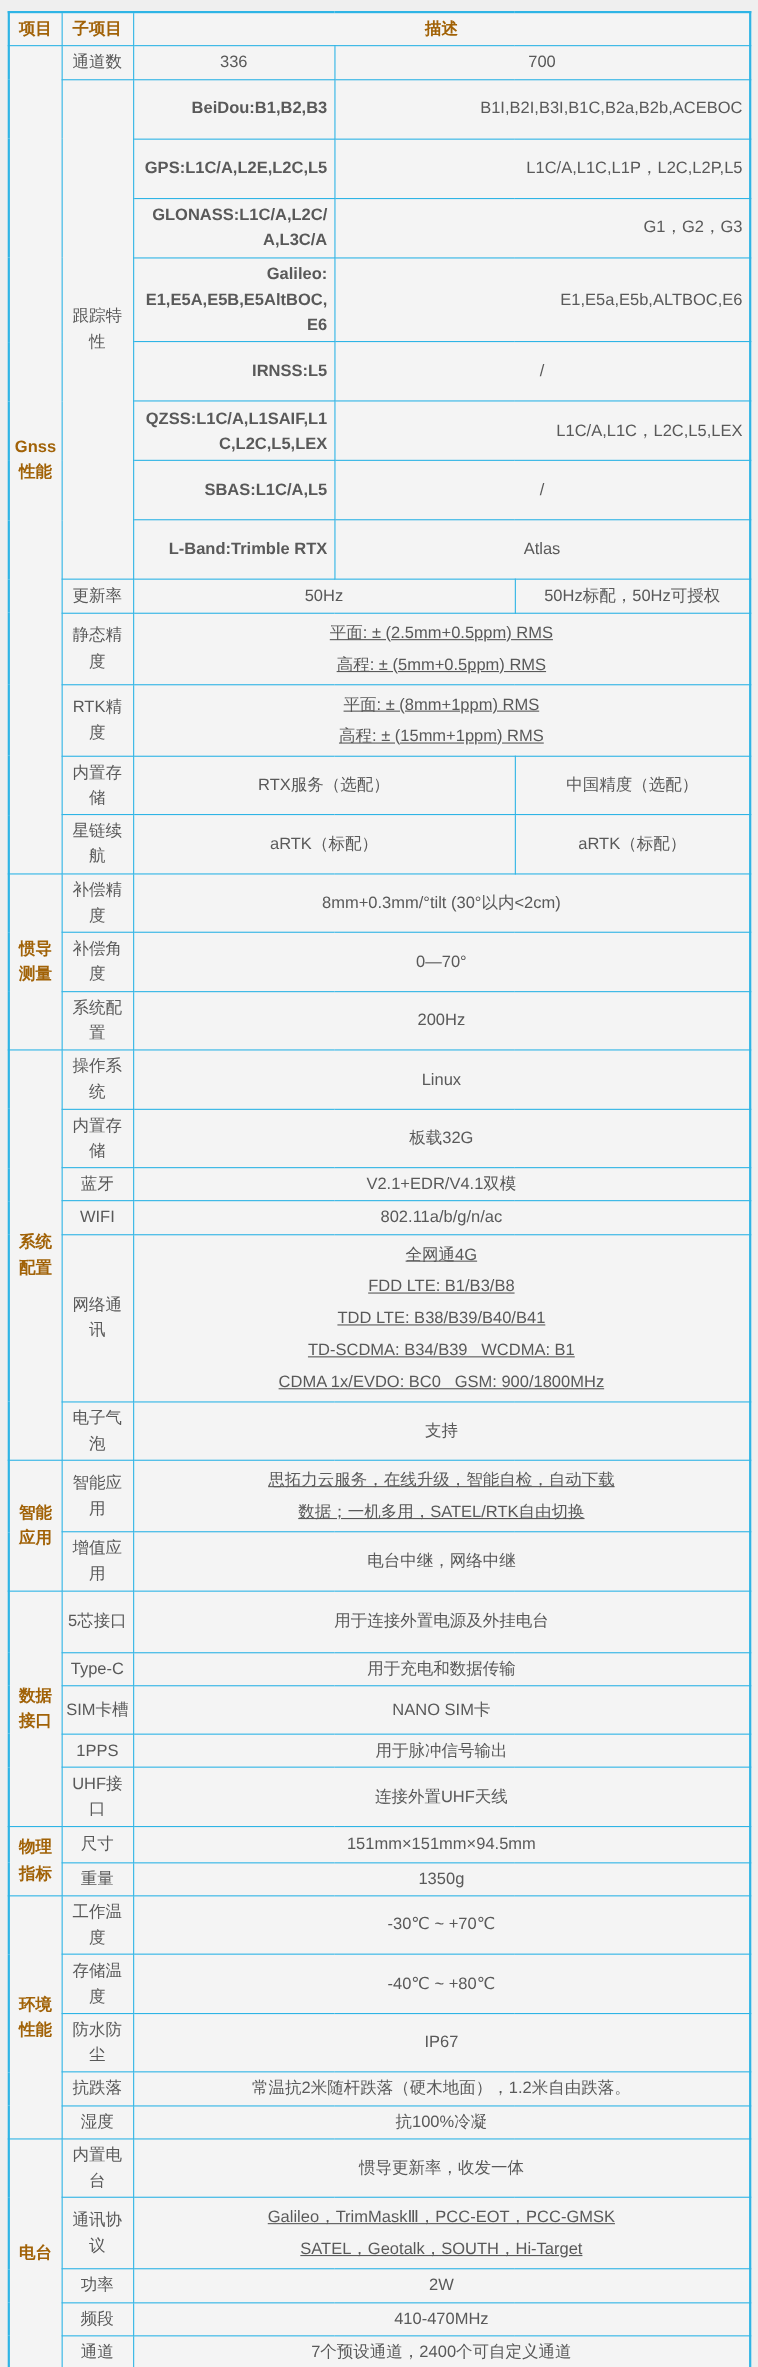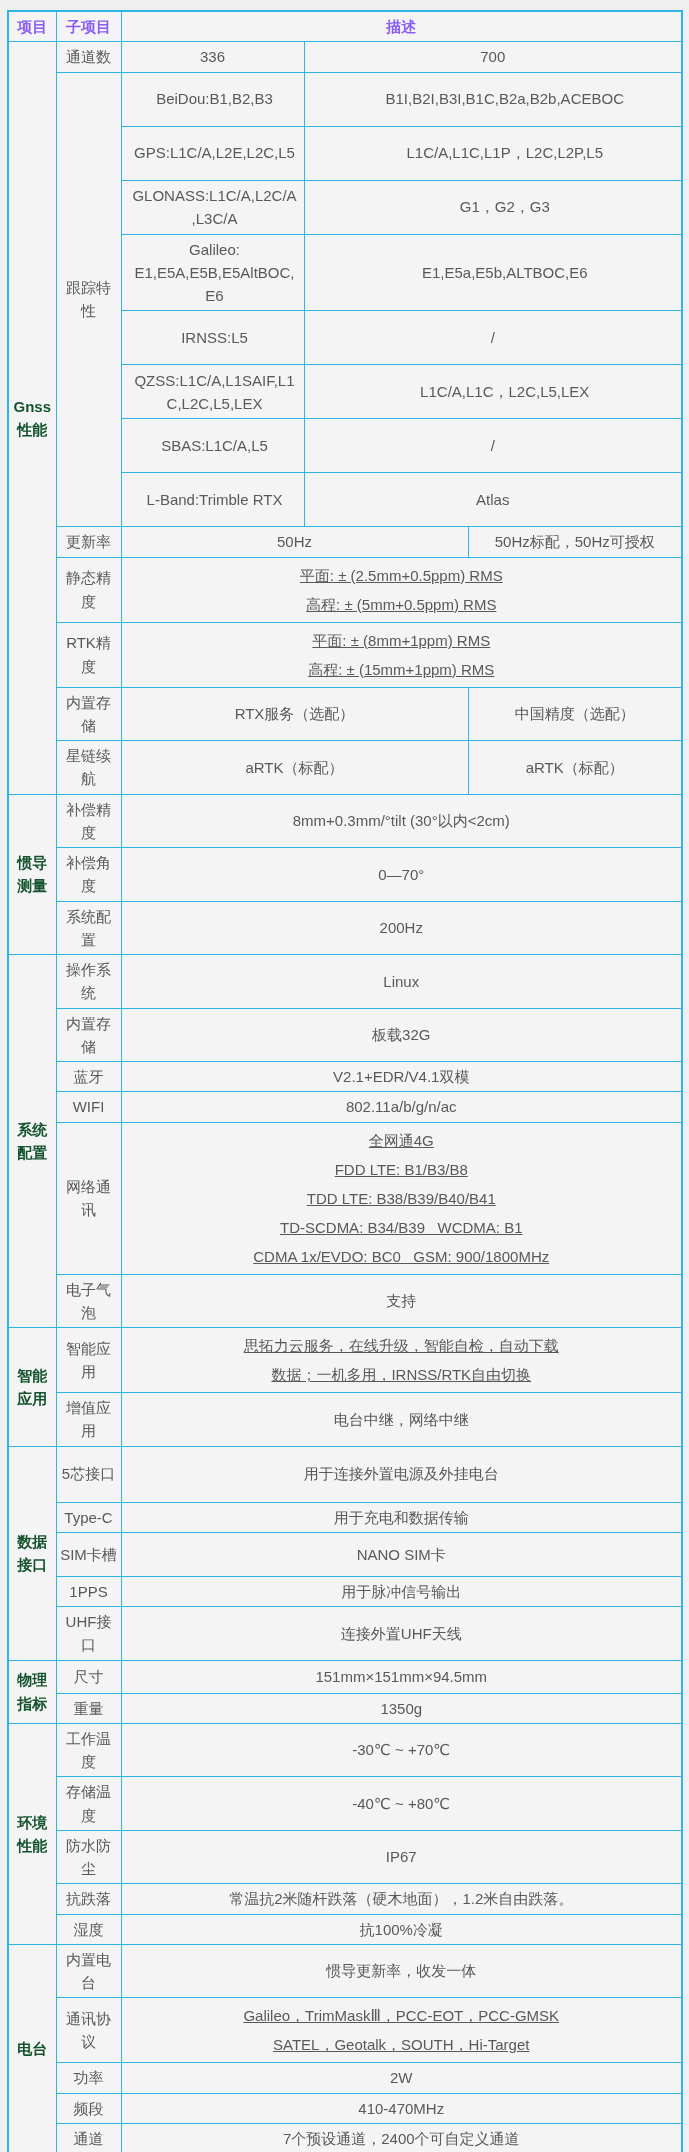--- a/index.html
+++ b/index.html
@@ -20,25 +20,25 @@
     border:1px solid #2eb4e5;
     font-size:15px;
     color:#595959;
     text-align:center;
     vertical-align:middle;
     padding:3px 6px;
     line-height:1.55;
     word-break:break-word;
     overflow:hidden;
   }
-  td.cat{font-weight:bold;color:#14532d;padding:3px 2px;}
-  td.hdr{font-weight:bold;color:#8b5cf6;}
+  td.cat{font-weight:bold;color:#a16207;padding:3px 2px;}
+  td.hdr{font-weight:bold;color:#a16207;}
   td.sub{padding:3px 3px;}
-  td.sig{text-align:center;padding-left:10px;}
-  td.vleft{text-align:center;padding-left:30px;}
+  td.sig{text-align:right;padding-left:10px;font-weight:bold;}
+  td.vleft{text-align:right;padding-left:30px;}
   td .line{white-space:pre-wrap;line-height:29px;text-decoration:underline;}
   tr.h24{height:24px}tr.h26{height:26px}tr.h28{height:28px}tr.h30{height:30px}
   tr.h33{height:33px}tr.h40{height:40px}tr.h42{height:42px}tr.h44{height:44px}
   tr.h46{height:46px}tr.h48{height:48px}tr.h54{height:54px}tr.h56{height:56px}tr.h145{height:145px}
 </style>
 </head>
 <body>
 
 <div class="spec-wrap">
 <table class="spec">
@@ -170,21 +170,21 @@
   <tr class="h42">
     <td class="sub">电子气泡</td>
     <td colspan="3">支持</td>
   </tr>
 
   <tr class="h48">
     <td class="cat" rowspan="2">智能应用</td>
     <td class="sub">智能应用</td>
     <td colspan="3">
       <div class="line">思拓力云服务，在线升级，智能自检，自动下载</div>
-      <div class="line">数据；一机多用，IRNSS/RTK自由切换</div>
+      <div class="line">数据；一机多用，SATEL/RTK自由切换</div>
     </td>
   </tr>
   <tr class="h42">
     <td class="sub">增值应用</td>
     <td colspan="3">电台中继，网络中继</td>
   </tr>
 
   <tr class="h56">
     <td class="cat" rowspan="5">数据接口</td>
     <td class="sub">5芯接口</td>

